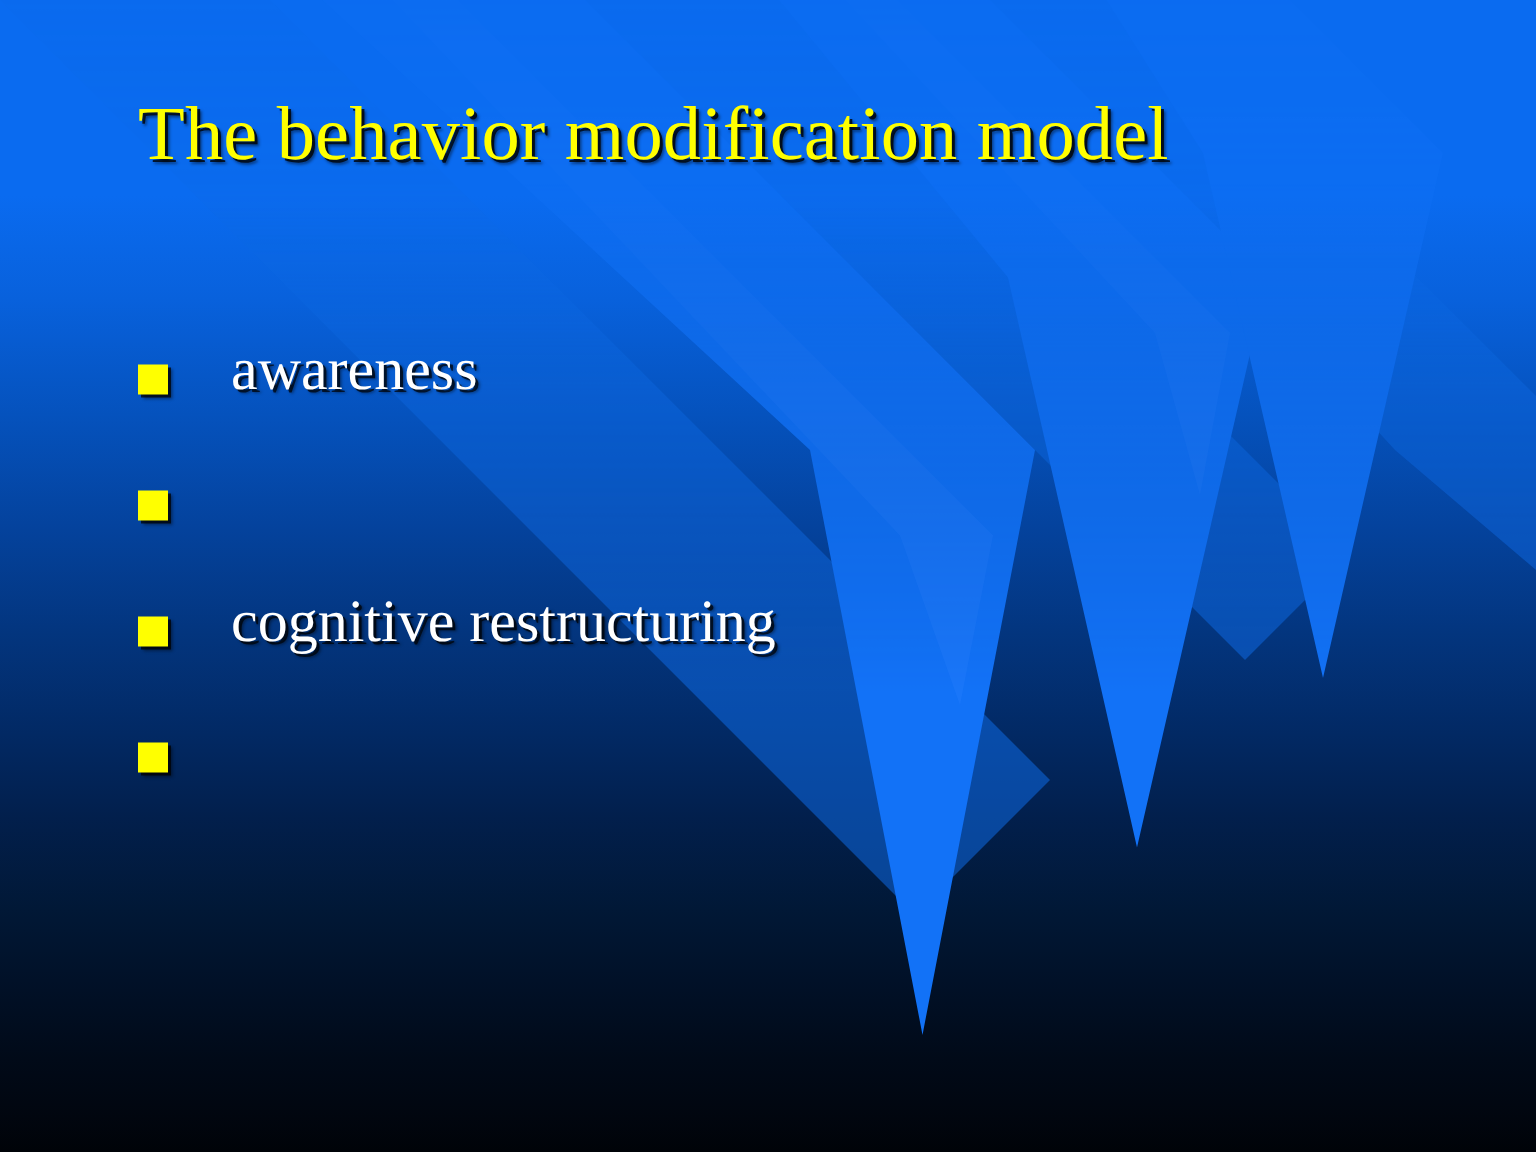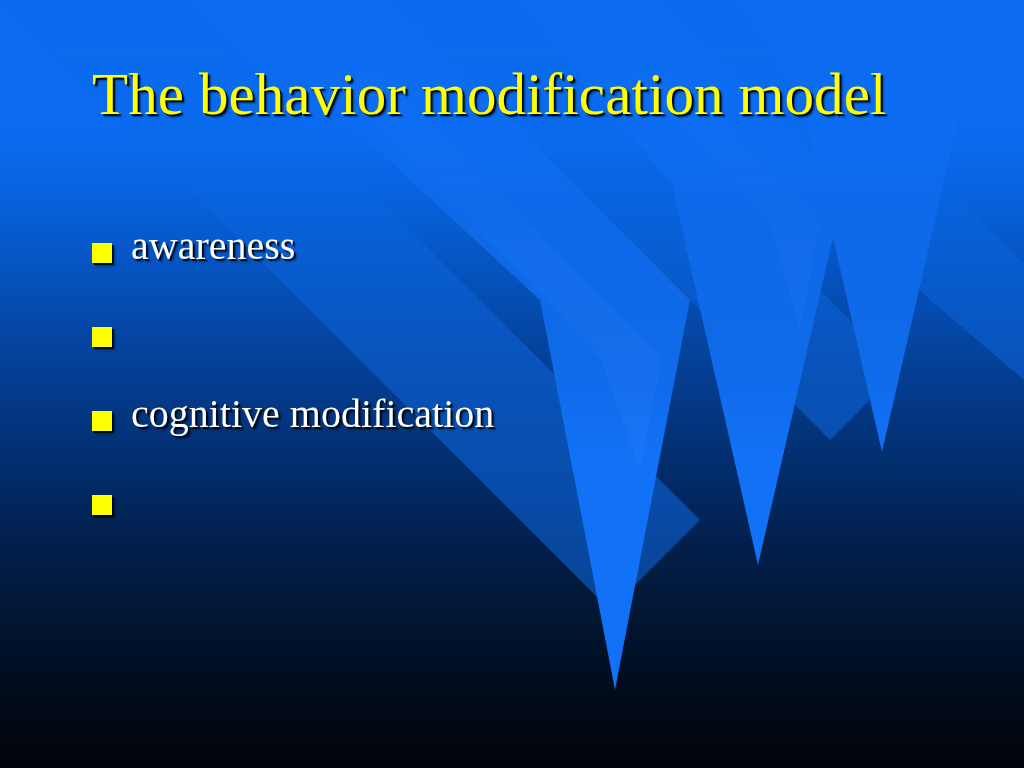--- a/index.html
+++ b/index.html
@@ -39,21 +39,21 @@
     height: 768px;
     pointer-events: none;
   }
 
   
   #title {
     position: absolute;
     left: 92px;
     top: 63px;
     width: 880px;
-    font-size: 59px;
+    font-size: 51px;
     line-height: 1.06;
     color: #ffff00;
     white-space: nowrap;
     text-shadow:
        2px 2px 0 rgba(0,0,0,0.78),
        3px 3px 2px rgba(0,0,0,0.45);
     letter-spacing: 0.1px;
   }
 
   
@@ -74,21 +74,21 @@
     width: 20px;
     height: 20px;
     margin-top: 17px;
     background: #ffff00;
     box-shadow:
        2px 2px 0 rgba(0,0,0,0.72),
        3px 3px 2px rgba(0,0,0,0.40);
   }
   .bullet-text {
     flex: 0 0 auto;
-    margin-left: 19px;
+    margin-left: 42px;
     font-size: 40px;
     line-height: 1.0;
     color: #ffffff;
     white-space: nowrap;
     text-shadow:
        2px 2px 0 rgba(0,0,0,0.70),
        3px 3px 2px rgba(0,0,0,0.40);
   }
 </style>
 </head>
@@ -143,21 +143,21 @@
       <span class="bullet-marker"></span>
       <span class="bullet-text">awareness</span>
     </div>
 
     <div class="bullet-row">
       <span class="bullet-marker"></span>
     </div>
 
     <div class="bullet-row">
       <span class="bullet-marker"></span>
-      <span class="bullet-text">cognitive modification</span>
+      <span class="bullet-text">cognitive restructuring</span>
     </div>
 
 
     <div class="bullet-row">
       <span class="bullet-marker"></span>
     </div>
 
   </div>
 
 </div>

